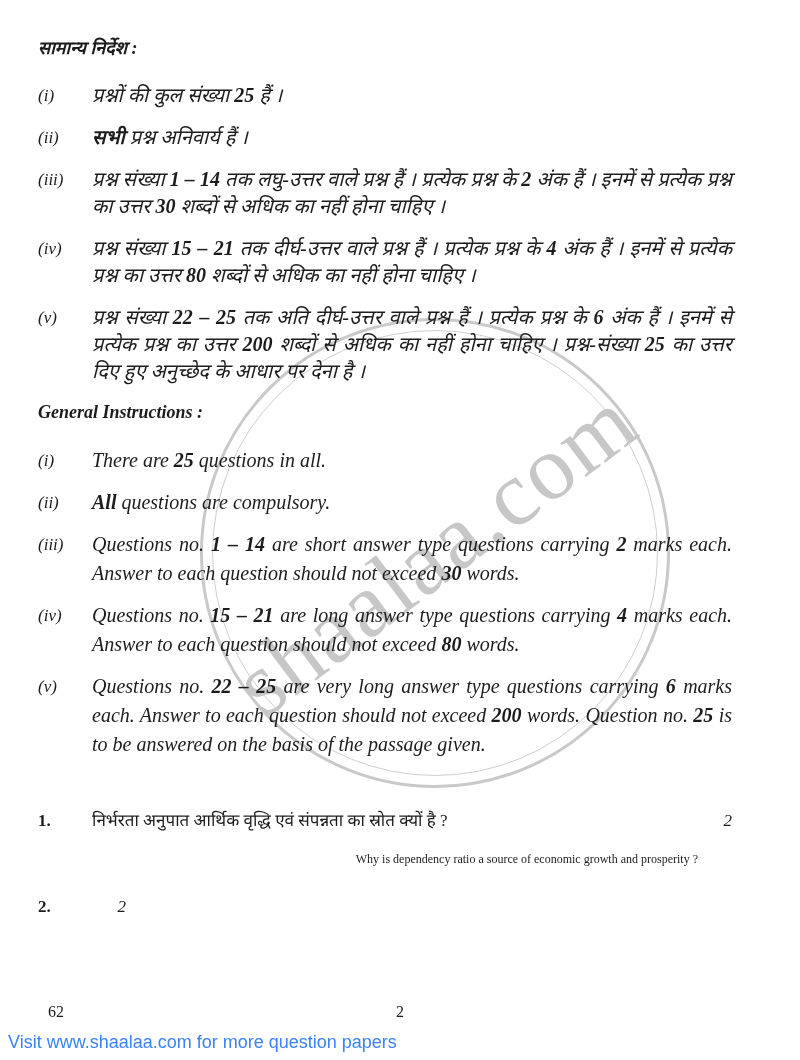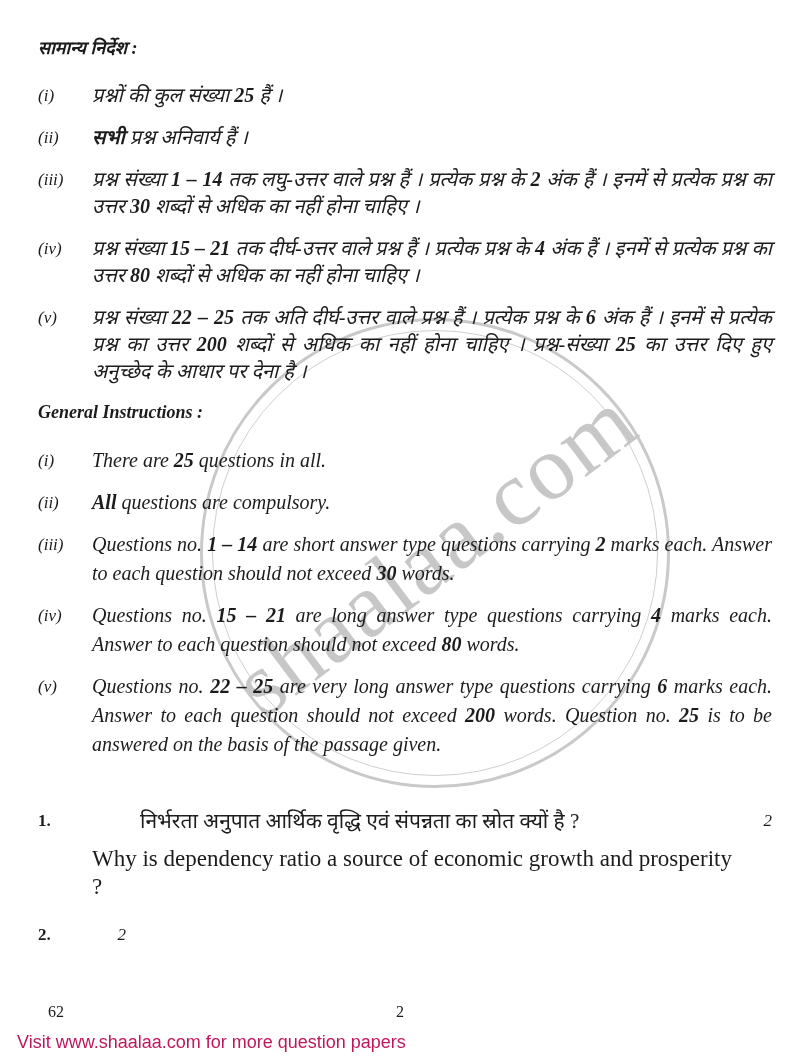--- a/index.html
+++ b/index.html
@@ -32,21 +32,21 @@
     width:610px; height:112px;
     text-align:center;
     font-size:92px; line-height:112px;
     color:#c7c7c7;
     letter-spacing:2px;
     transform:rotate(-37deg);
     font-family:"Liberation Serif","DejaVu Serif",serif;
   }
 
   
-  .content { position:relative; z-index:1; padding:36px 28px 0 38px; }
+  .content { position:relative; z-index:1; padding:36px 68px 0 38px; }
 
   .instructions { font-style:italic; }
   .inst-heading {
     font-size:18px; line-height:24px;
     font-weight:bold; font-style:italic;
     margin-bottom:22px;
   }
   .inst-item {
     display:grid; grid-template-columns:54px 1fr;
     margin-bottom:15px;
@@ -62,43 +62,43 @@
   .english-block .inst-item { margin-bottom:13px; }
 
   
   .questions { margin-top:48px; font-style:normal; padding-right:0; }
   .question { margin-bottom:20px; }
   .q-row { display:flex; align-items:flex-start; }
   .q-num {
     width:54px; flex:0 0 54px;
     font-size:17px; line-height:28px; font-weight:bold;
   }
-  .q-hindi { flex:1; font-size:21px; line-height:28px;margin-left:48px; }
+  .q-hindi { flex:1; font-size:17px; line-height:28px; }
   .q-marks {
     flex:0 0 34px; width:34px;
     text-align:right;
     font-size:17px; line-height:28px; font-style:italic;
   }
   .q-english {
     margin:10px 34px 0 54px;
-    font-size:23px; line-height:28px;
+    font-size:12px; line-height:28px;text-align:right;
   }
 
   
   .footer-row {
     position:absolute; left:0; top:1002px; width:800px;
     z-index:1; font-size:16px; line-height:20px;
   }
   .footer-left { position:absolute; left:48px; top:0; }
   .footer-center { position:absolute; left:0; width:100%; text-align:center; top:0; }
   .bottom-caption {
-    position:absolute; left:17px; top:1030px; width:784px;
+    position:absolute; left:8px; top:1030px; width:784px;
     z-index:1;
     font-family:"Liberation Sans","DejaVu Sans",sans-serif;
-    font-size:18px; line-height:24px; color:#be185d;
+    font-size:18px; line-height:24px; color:#3b82f6;
   }
 </style>
 </head>
 <body>
 
 <div class="page">
 
   <div class="watermark">
     <div class="wm-ring"></div>
     <div class="wm-text">shaalaa.com</div>

